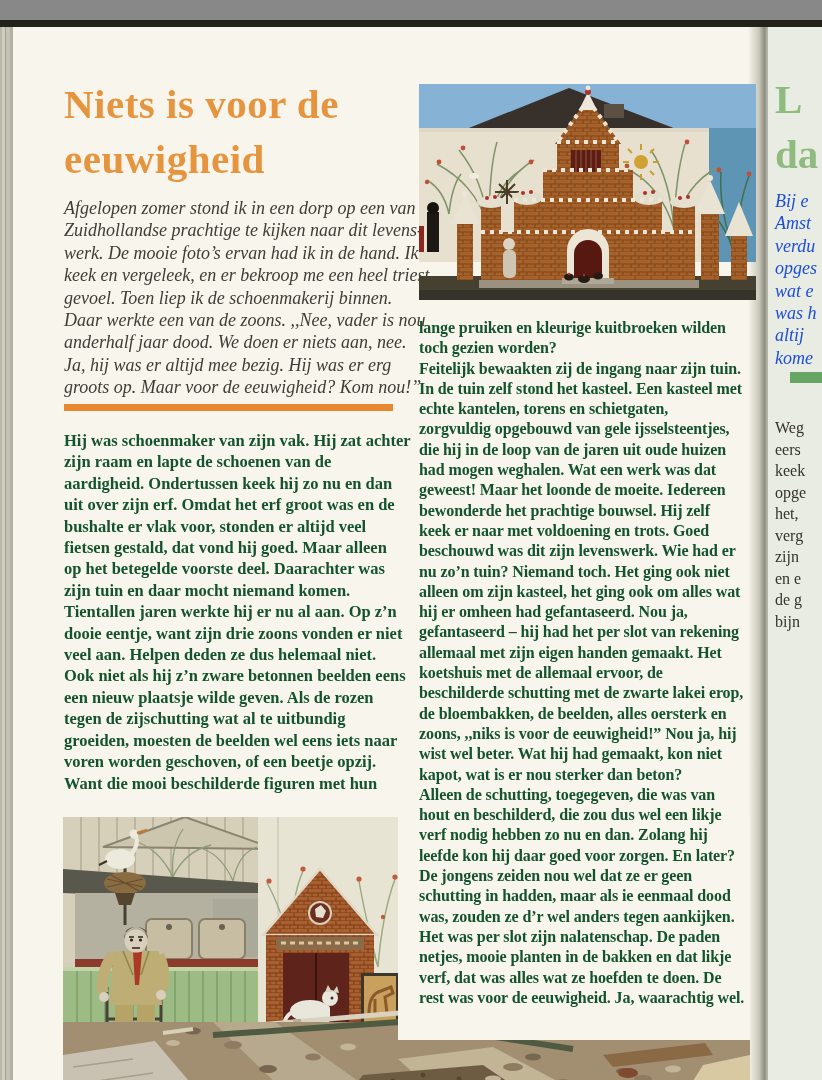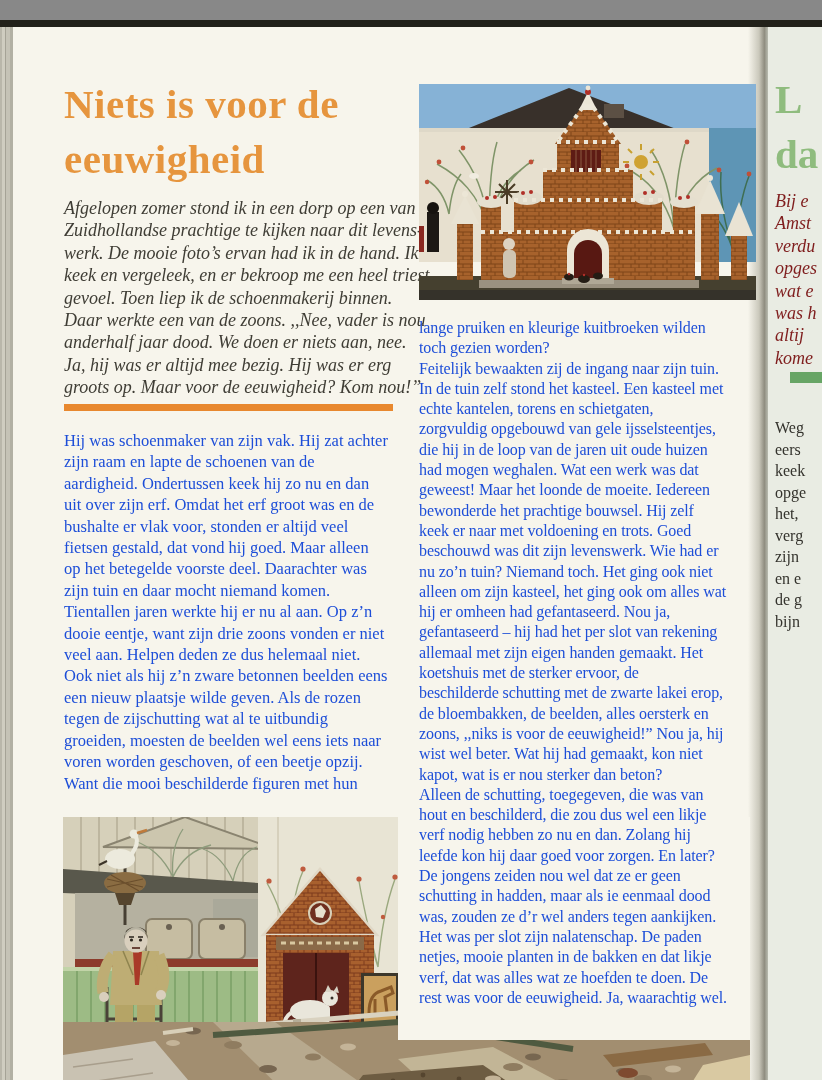--- a/index.html
+++ b/index.html
@@ -14,32 +14,32 @@
     background:linear-gradient(90deg,rgba(230,228,216,0) 0%,#cac8bb 55%,#8f8d80 82%,#b9bcb0 100%);}
   .right-page{position:absolute;left:768px;top:7px;width:54px;height:1066px;background:#e9ece3;overflow:hidden;}
 
   .title{position:absolute;left:51px;top:50px;margin:0;color:#e6953e;
          font-size:41px;line-height:55px;font-weight:bold;letter-spacing:.5px;}
   .title-line{white-space:nowrap;}
   .intro{position:absolute;left:51px;top:170px;width:350px;color:#3f3d35;
          font-style:italic;font-size:18px;line-height:22.4px;}
   .intro-line{white-space:nowrap;}
   .rule{position:absolute;left:51px;top:377px;width:329px;height:7px;background:#e8882e;}
-  .col{position:absolute;color:#1d4ed8;z-index:2;}
+  .col{position:absolute;color:#14532d;z-index:2;font-weight:bold;}
   .body-line{white-space:nowrap;}
   .col-left{left:51px;top:403px;width:348px;font-size:16.5px;line-height:21.4px;}
   .col-right{left:406px;top:291px;width:344px;font-size:16px;line-height:20.3px;letter-spacing:-0.1px;}
 
   .photo{position:absolute;margin:0;z-index:1;}
   .photo svg{display:block;}
   .photo-castle{left:406px;top:57px;width:337px;height:216px;}
   .photo-garden{left:50px;top:790px;width:687px;height:283px;}
 
   .np-title{position:absolute;left:7px;top:45px;color:#8fbc7e;font-size:41px;line-height:55px;font-weight:bold;}
-  .np-intro{position:absolute;left:7px;top:163px;color:#7f1d1d;font-style:italic;font-size:18px;line-height:22.4px;}
+  .np-intro{position:absolute;left:7px;top:163px;color:#1d4ed8;font-style:italic;font-size:18px;line-height:22.4px;}
   .np-divider{position:absolute;left:22px;top:345px;width:40px;height:11px;background:#67a565;}
   .np-body{position:absolute;left:7px;top:390px;color:#33322c;font-size:16px;line-height:21.5px;}
 </style>
 </head>
 <body>
 
 <div class="scan">
   <div class="left-page">
 
     <h1 class="title">
@@ -92,21 +92,21 @@
         <div class="body-line">had mogen weghalen. Wat een werk was dat</div>
         <div class="body-line">geweest! Maar het loonde de moeite. Iedereen</div>
         <div class="body-line">bewonderde het prachtige bouwsel. Hij zelf</div>
         <div class="body-line">keek er naar met voldoening en trots. Goed</div>
         <div class="body-line">beschouwd was dit zijn levenswerk. Wie had er</div>
         <div class="body-line">nu zo’n tuin? Niemand toch. Het ging ook niet</div>
         <div class="body-line">alleen om zijn kasteel, het ging ook om alles wat</div>
         <div class="body-line">hij er omheen had gefantaseerd. Nou ja,</div>
         <div class="body-line">gefantaseerd – hij had het per slot van rekening</div>
         <div class="body-line">allemaal met zijn eigen handen gemaakt. Het</div>
-        <div class="body-line">koetshuis met de sterker ervoor, de</div>
+        <div class="body-line">koetshuis met de allemaal ervoor, de</div>
         <div class="body-line">beschilderde schutting met de zwarte lakei erop,</div>
         <div class="body-line">de bloembakken, de beelden, alles oersterk en</div>
         <div class="body-line">zoons, ,,niks is voor de eeuwigheid!” Nou ja, hij</div>
         <div class="body-line">wist wel beter. Wat hij had gemaakt, kon niet</div>
         <div class="body-line">kapot, wat is er nou sterker dan beton?</div>
         <div class="body-line">Alleen de schutting, toegegeven, die was van</div>
         <div class="body-line">hout en beschilderd, die zou dus wel een likje</div>
         <div class="body-line">verf nodig hebben zo nu en dan. Zolang hij</div>
         <div class="body-line">leefde kon hij daar goed voor zorgen. En later?</div>
         <div class="body-line">De jongens zeiden nou wel dat ze er geen</div>

